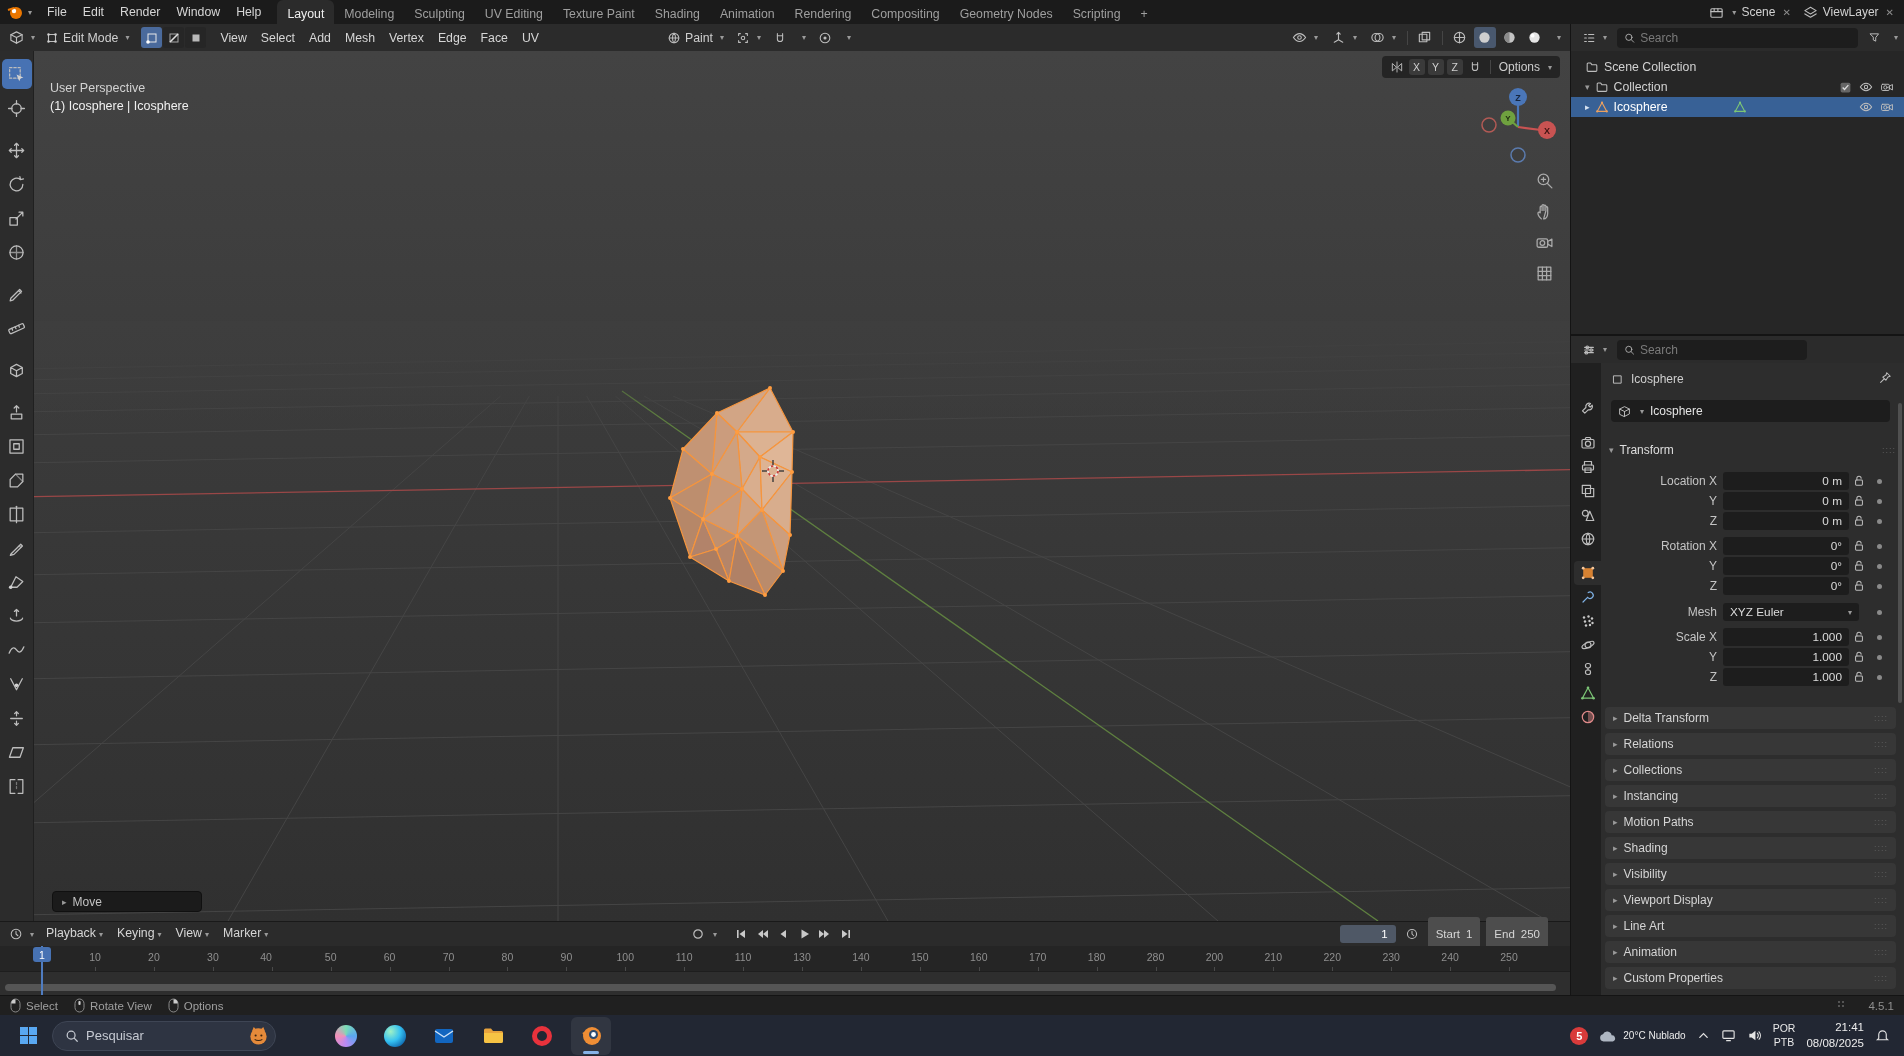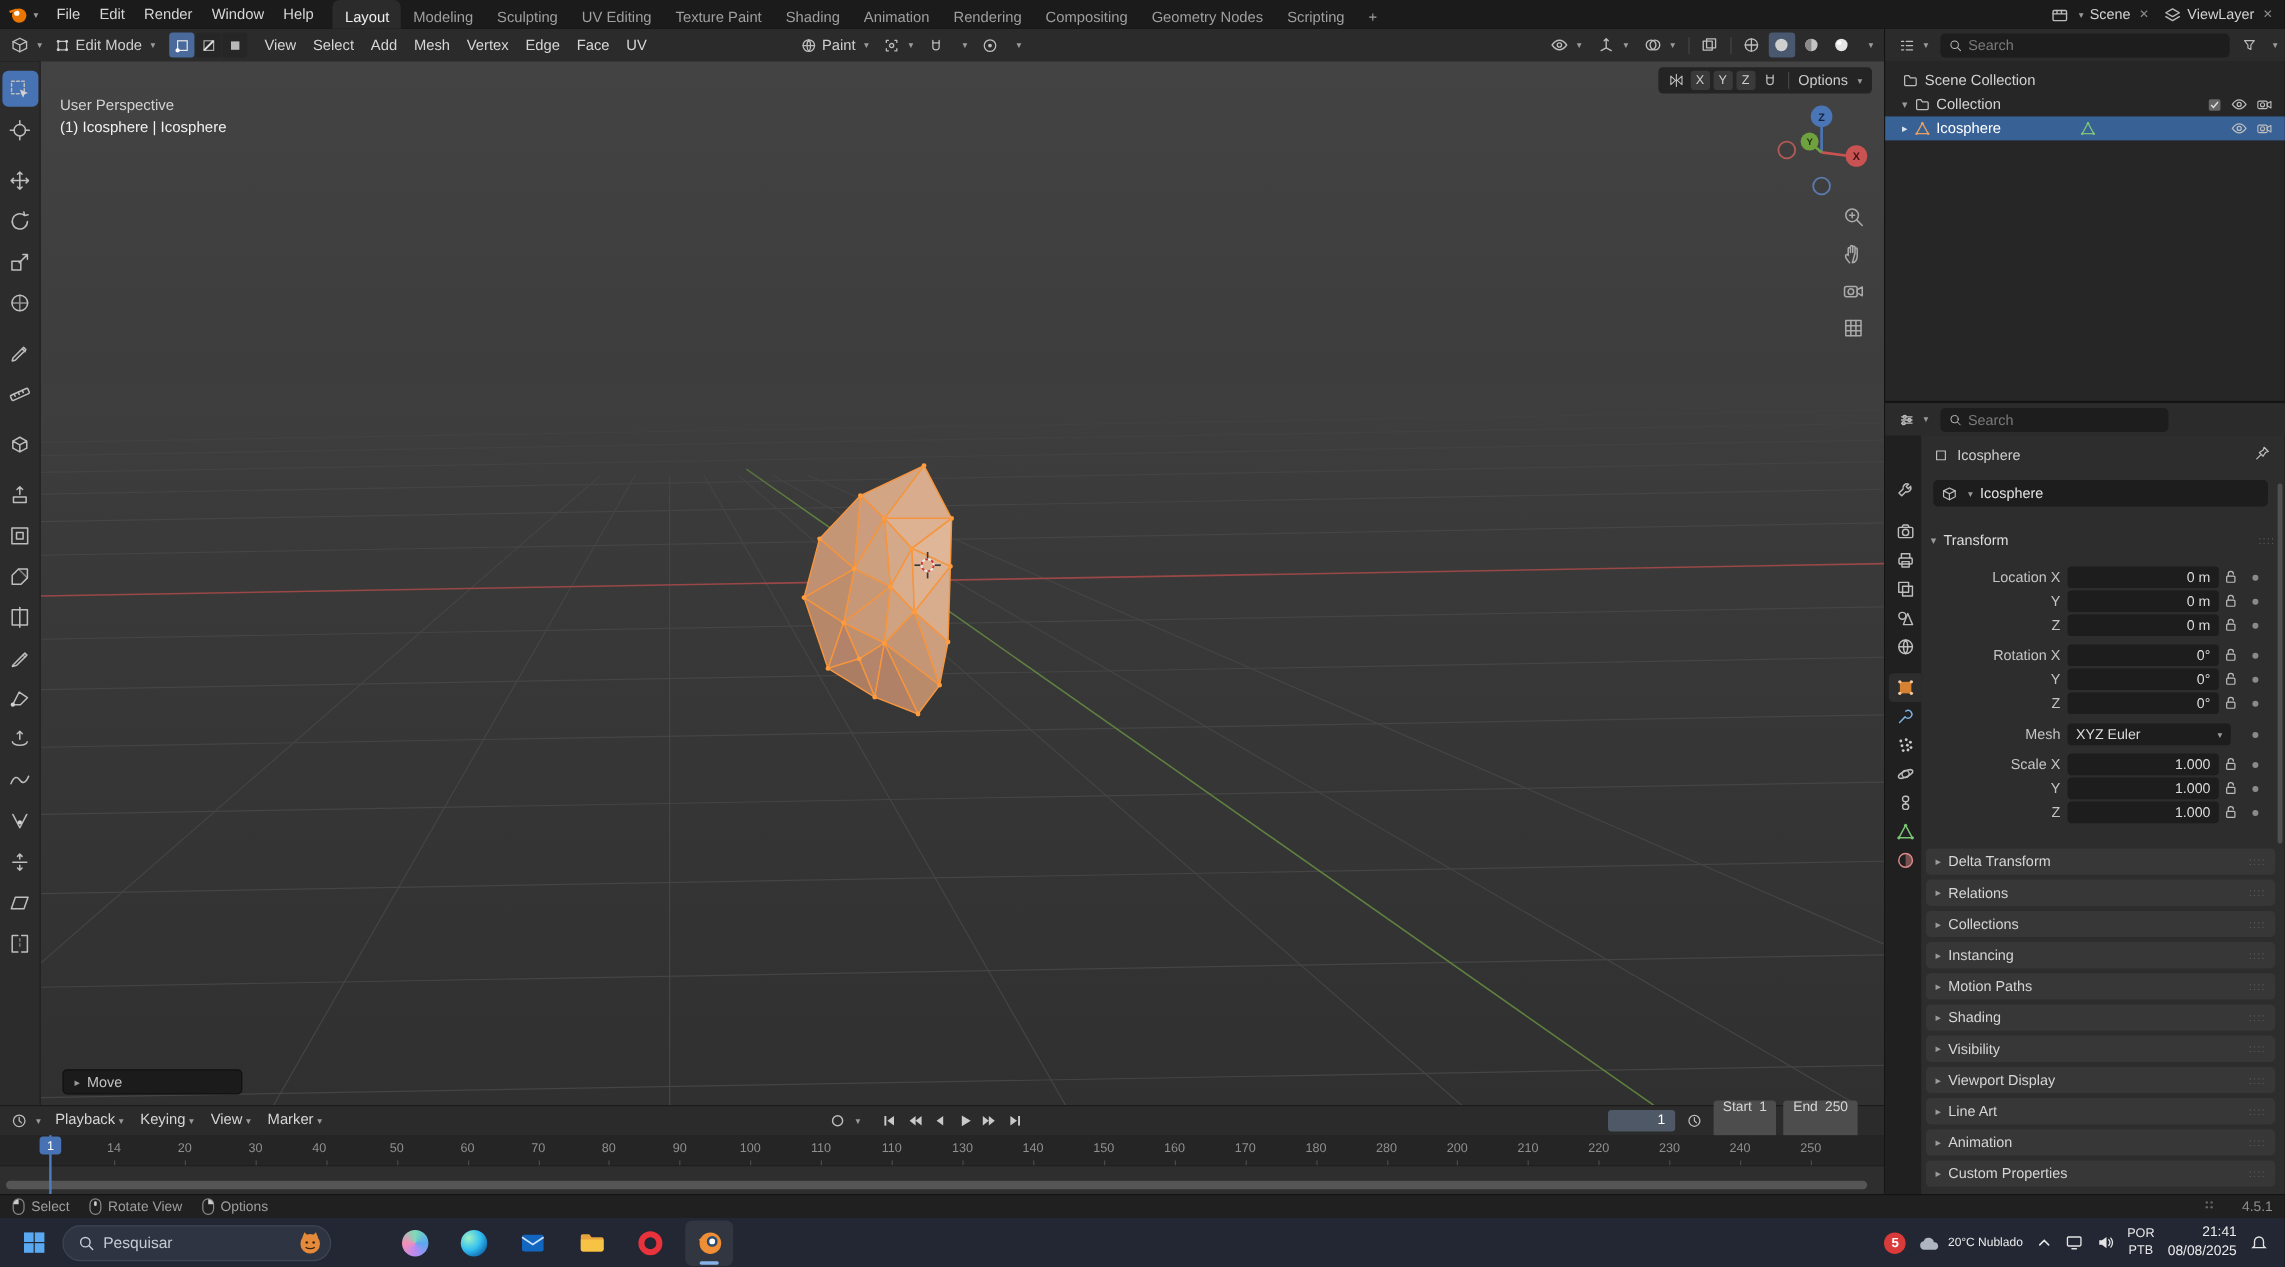--- a/index.html
+++ b/index.html
@@ -57,21 +57,21 @@
   border:1px solid #101010;border-radius:4px;display:flex;align-items:center;gap:6px;padding:0 9px;color:#c3c3c3}
 .tri{color:#9a9a9a;font-size:9px}
 
 
 #timeline{left:0;top:921px;width:1570px;height:74px;background:#2e2e2e;border-top:1px solid #191919}
 #tl-header{height:24px;background:#2b2b2b;display:flex;align-items:center;padding:0 4px}
 #tl-center{position:absolute;left:688px;top:0;height:24px;display:flex;align-items:center;gap:2px}
 #tl-right{position:absolute;right:22px;top:0;height:24px;display:flex;align-items:center;gap:6px}
 .pbtn{width:20px;height:20px;display:flex;align-items:center;justify-content:center;border-radius:3px}
 .frame-field{width:56px;height:18px;background:#4f5866;border-radius:3px;color:#fff;display:flex;align-items:center;justify-content:flex-end;padding-right:8px;font-size:11.5px}
-.chipf{height:35px;background:#4d4d4d;border-radius:3px;display:flex;align-items:flex-start;gap:6px;padding:0 8px;font-size:11.5px;color:#d6d6d6}
+.chipf{height:35px;background:#4d4d4d;border-radius:3px;display:flex;align-items:center;gap:6px;padding:0 8px;font-size:11.5px;color:#d6d6d6}
 #tl-ruler{position:absolute;top:24px;left:0;right:0;height:26px;background:#252525;border-bottom:1px solid #1e1e1e}
 .tick{position:absolute;top:5px;transform:translateX(-50%);font-size:10.5px;color:#8f8f8f}
 .tickline{position:absolute;bottom:0;width:1px;height:4px;background:#4a4a4a}
 #tl-area{position:absolute;top:50px;left:0;right:0;bottom:0;background:#2e2e2e}
 #tl-scroll{position:absolute;left:5px;right:14px;bottom:4px;height:7px;background:#555;border-radius:4px}
 #playhead{position:absolute;left:41px;top:24px;width:2px;height:50px;background:#4f7cc0}
 .ph-chip{position:absolute;top:1px;left:-8px;min-width:18px;height:15px;background:#4772b3;color:#fff;
   font-size:10.5px;display:flex;align-items:center;justify-content:center;border-radius:3px;padding:0 3px}
 
 
@@ -680,21 +680,21 @@
           <span>Start</span>
           <span style="margin-left:auto">1</span>
         </div>
         <div class="chipf">
           <span>End</span>
           <span style="margin-left:auto">250</span>
         </div>
       </div>
     </div>
     <div id="tl-ruler">
-        <span class="tick" style="left:95.0px">14</span>
+        <span class="tick" style="left:95.0px">10</span>
         <span class="tickline" style="left:95.0px"></span>
         <span class="tick" style="left:153.9px">20</span>
         <span class="tickline" style="left:153.9px"></span>
         <span class="tick" style="left:212.9px">30</span>
         <span class="tickline" style="left:212.9px"></span>
         <span class="tick" style="left:266px">40</span>
         <span class="tickline" style="left:271.8px"></span>
         <span class="tick" style="left:330.7px">50</span>
         <span class="tickline" style="left:330.7px"></span>
         <span class="tick" style="left:389.6px">60</span>

